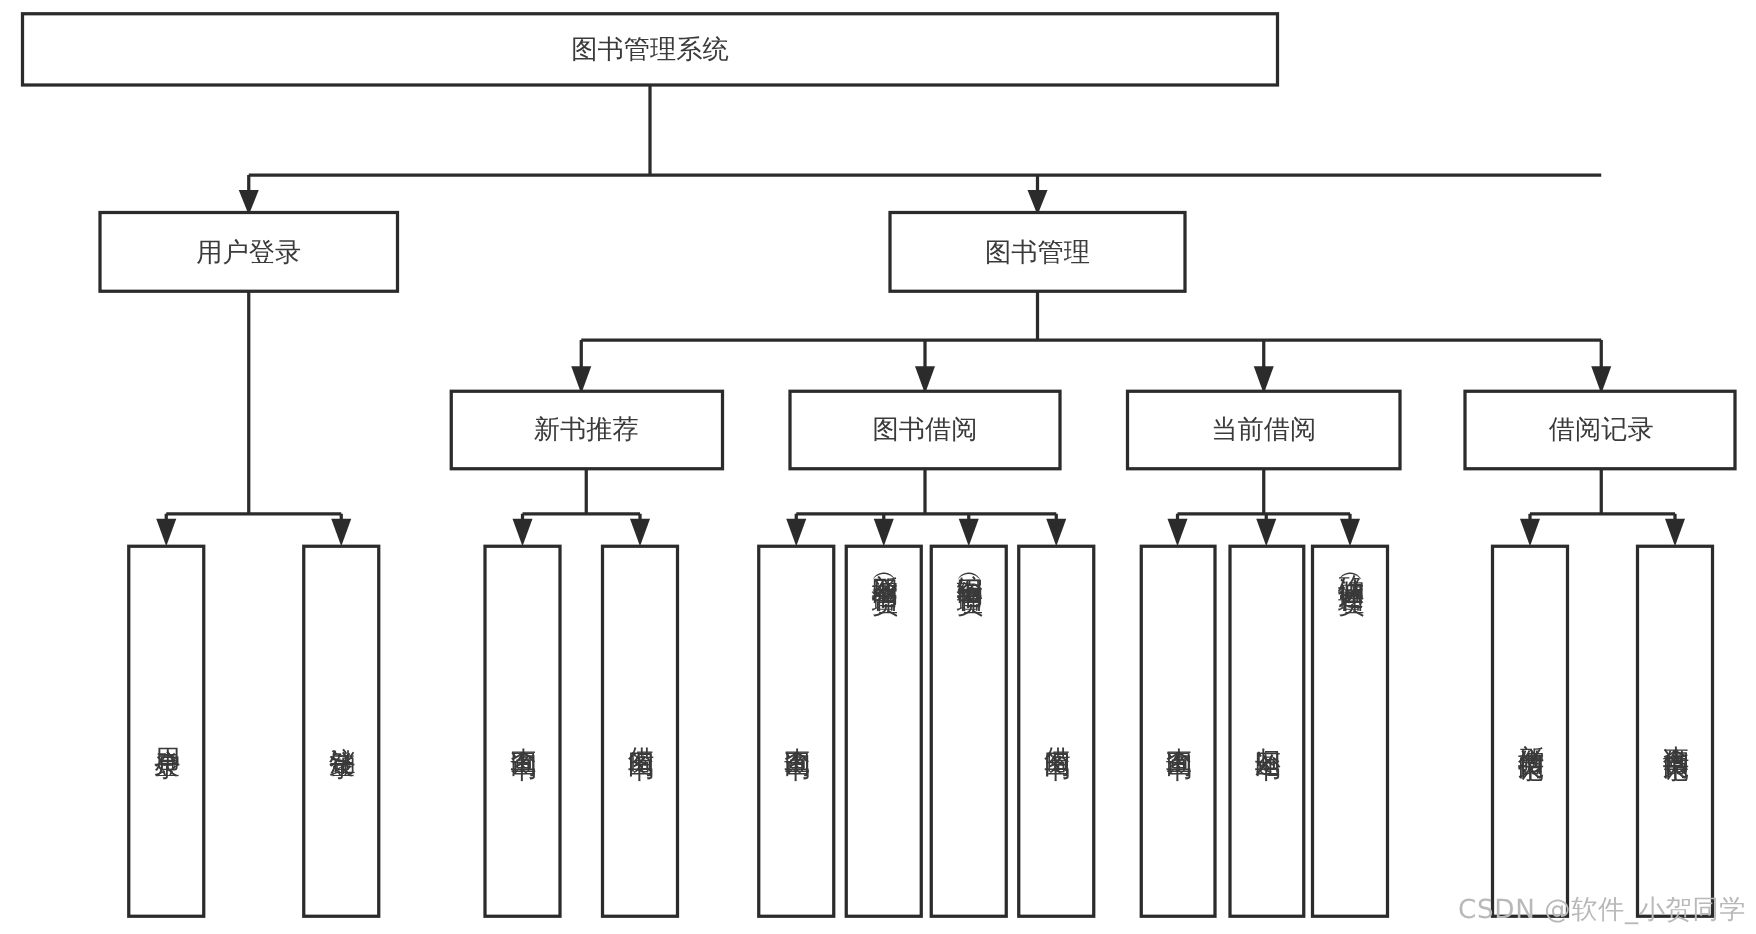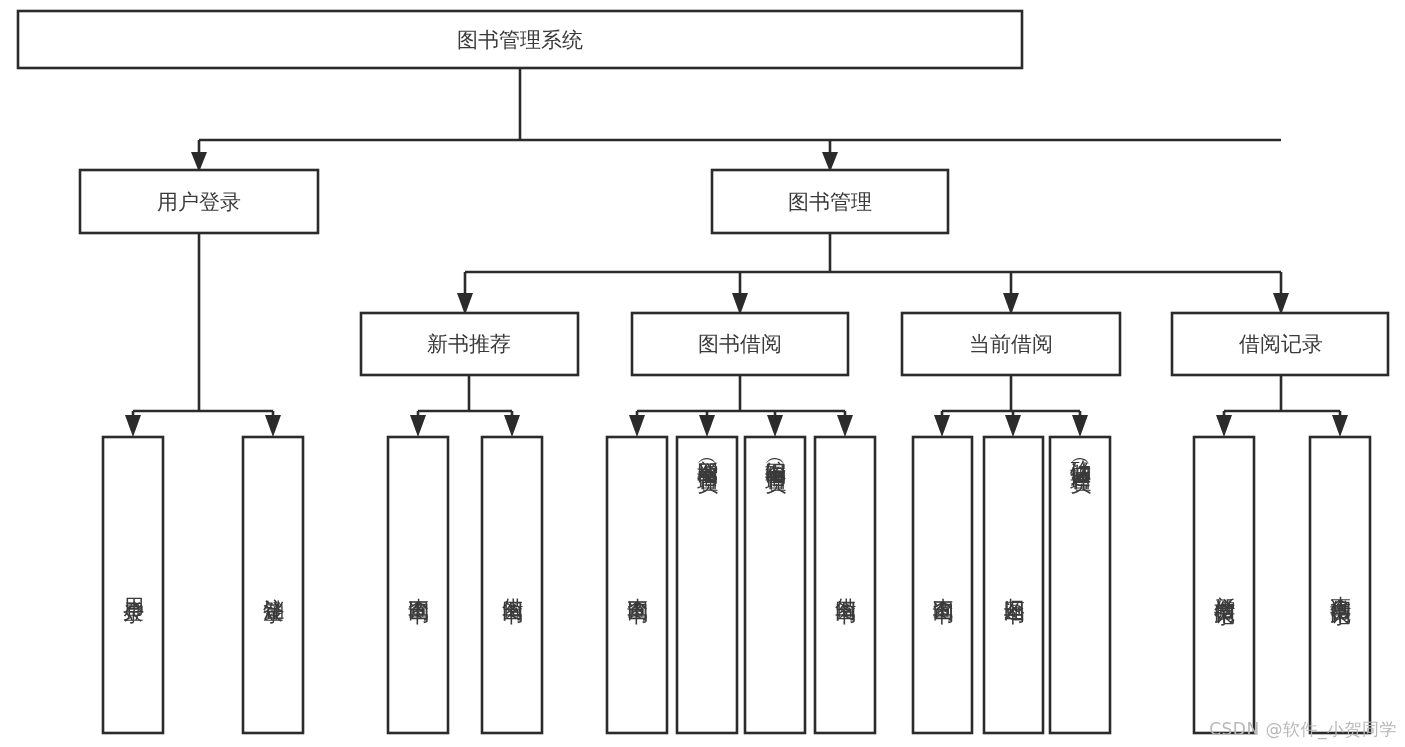--- a/index.html
+++ b/index.html
@@ -70,21 +70,21 @@
     line-height: 1.32;
     color: #3a3a3a;
     letter-spacing: 2px;
     white-space: nowrap;
   }
   .watermark {
     position: absolute;
     right: 8px;
     bottom: 6px;
     font-family: "DejaVu Sans", "Liberation Sans", sans-serif;
-    font-size: 17px;
+    font-size: 21px;
     color: #b9b9b9;
     letter-spacing: 0.5px;
     white-space: nowrap;
   }
 </style>
 </head>
 <body>
 
 <div id="diagram-root">
 

